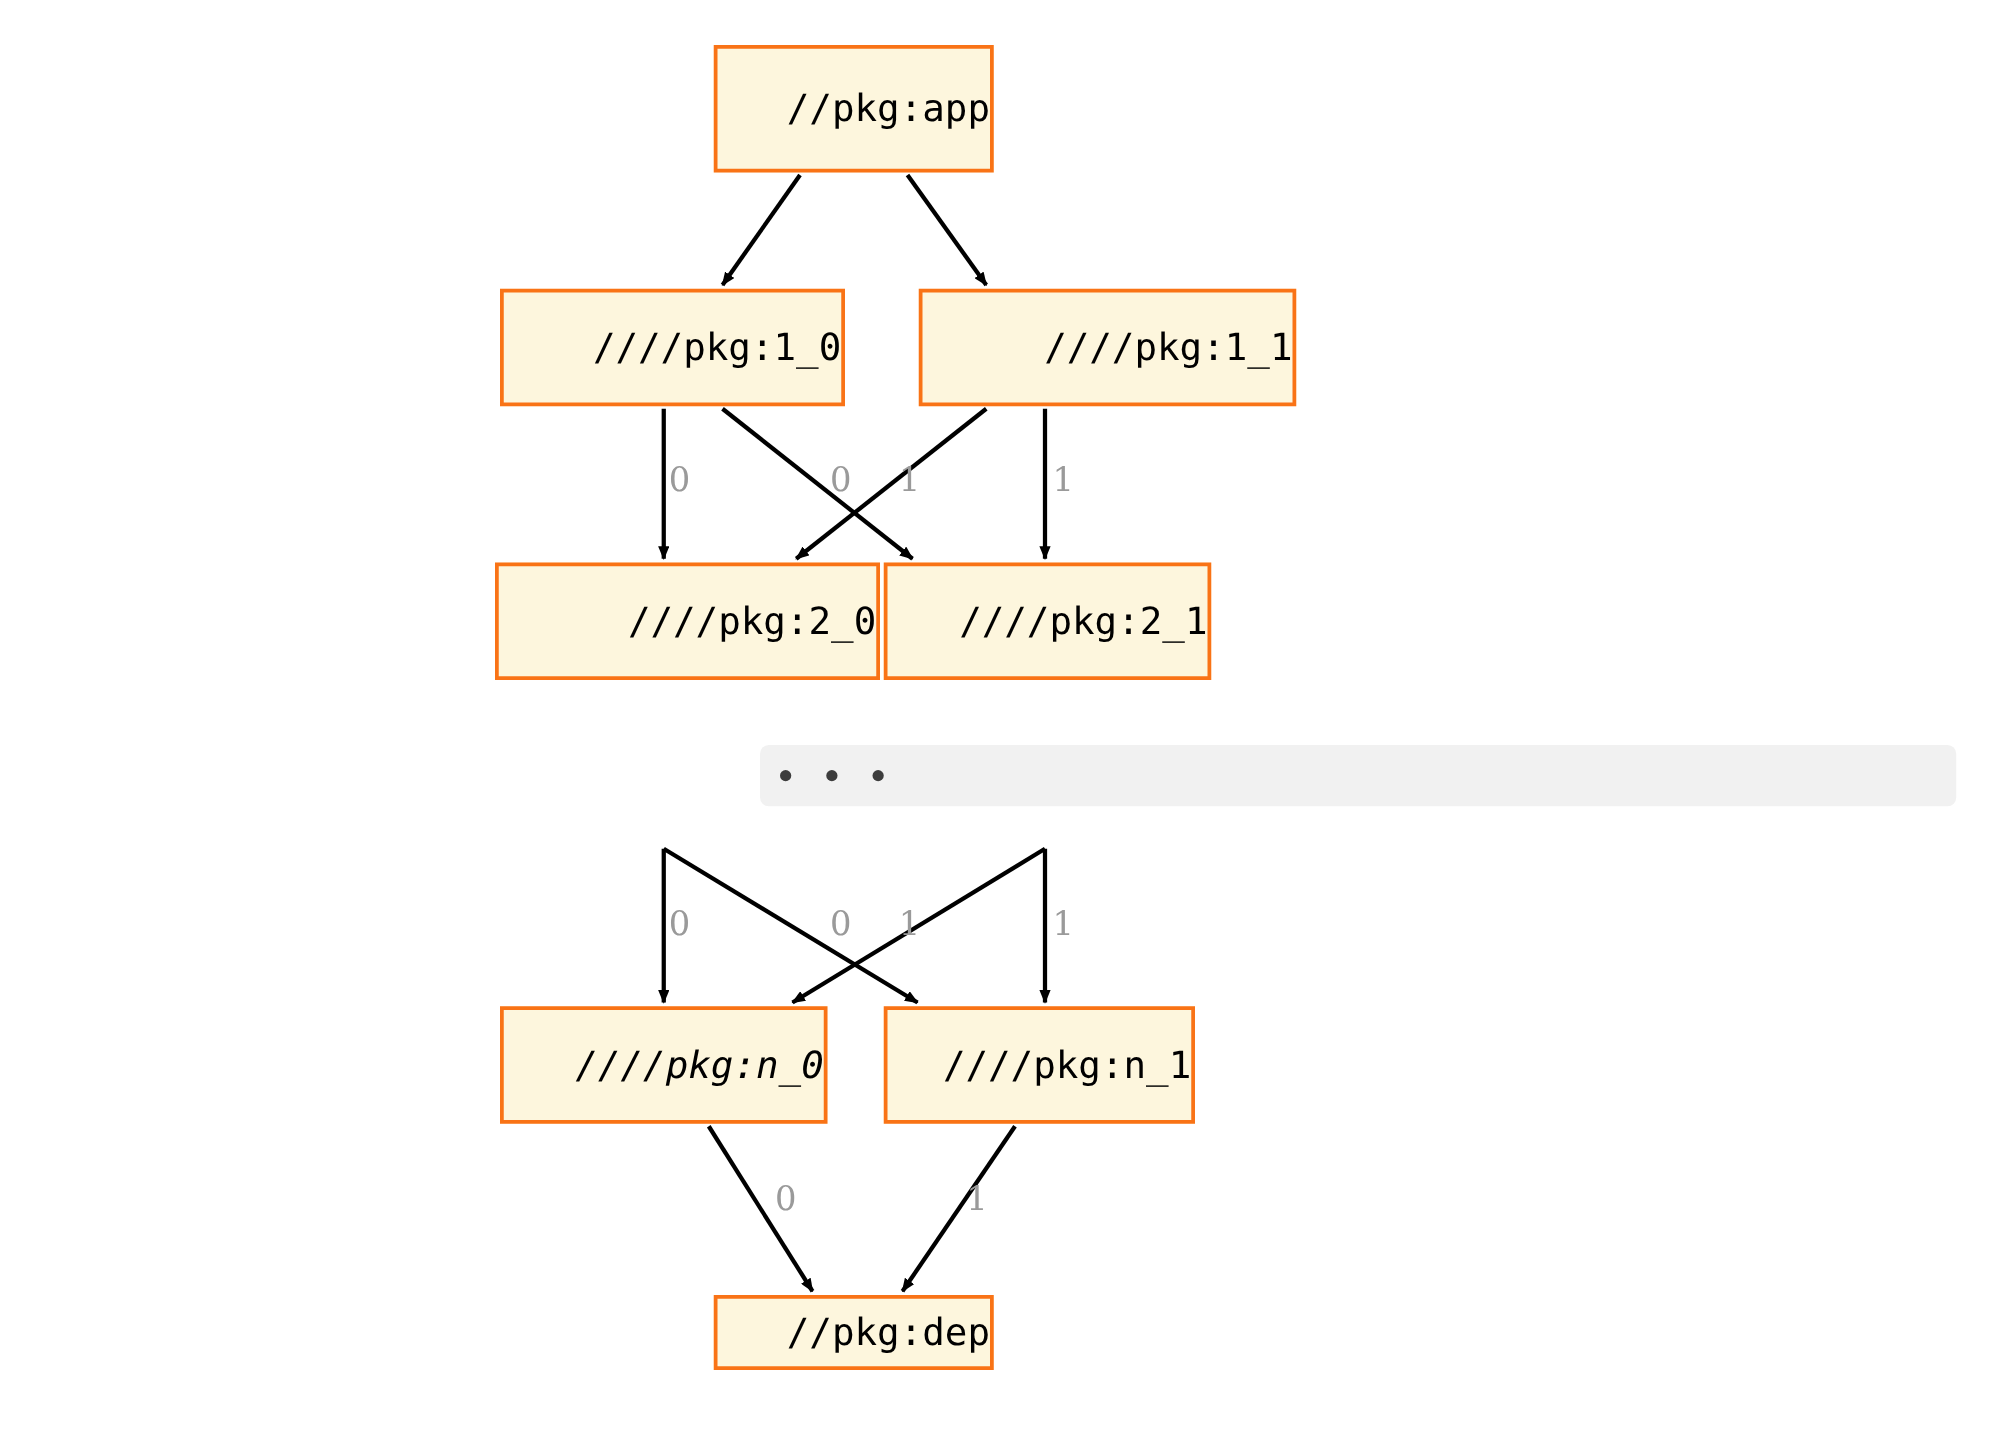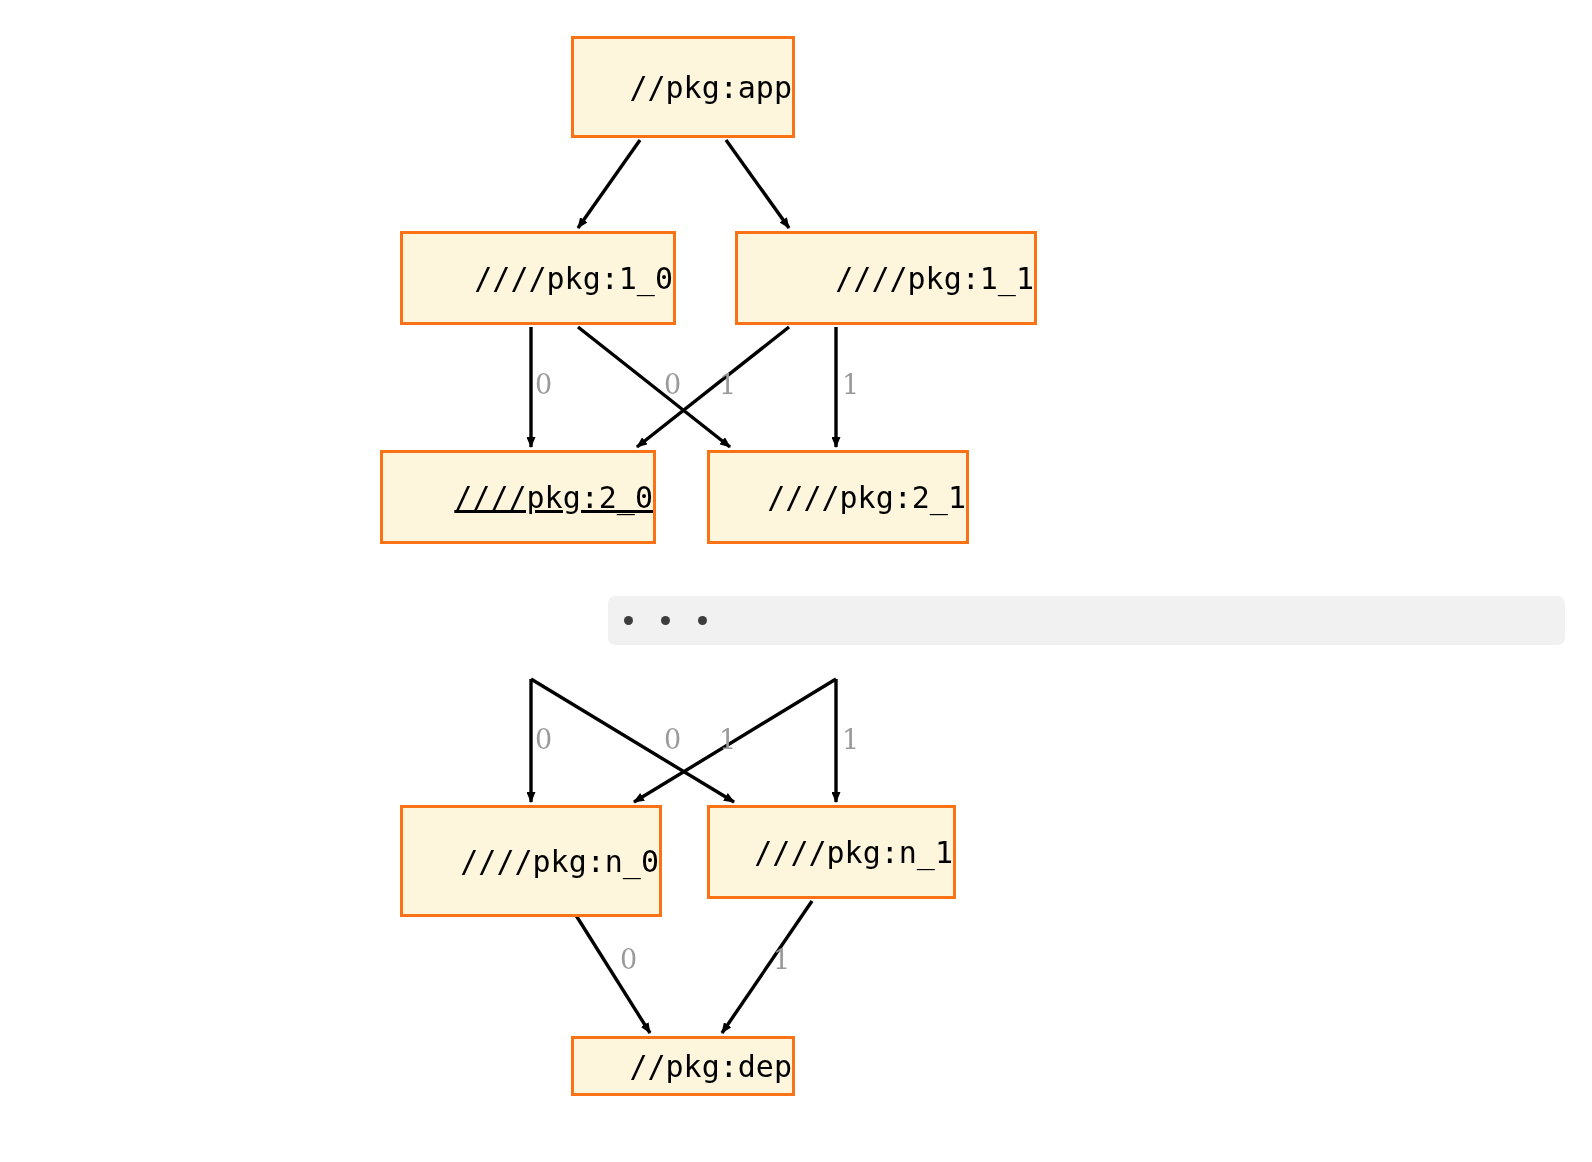--- a/index.html
+++ b/index.html
@@ -92,27 +92,27 @@
   <div id="nodes-layer">
       <div class="node-box" style="left: 571px; top: 36px; width: 224px; height: 102px;">
         <span>//pkg:app</span>
       </div>
       <div class="node-box" style="left: 400px; top: 231px; width: 276px; height: 94px;">
         <span>////pkg:1_0</span>
       </div>
       <div class="node-box" style="left: 707px; top: 231px; width: 302px; height: 94px; margin-left: 28px;">
         <span>////pkg:1_1</span>
       </div>
-      <div class="node-box" style="left: 380px; top: 450px; width: 276px; height: 94px; text-decoration: underline;">
+      <div class="node-box" style="left: 396px; top: 450px; width: 308px; height: 94px;">
         <span>////pkg:2_0</span>
       </div>
       <div class="node-box" style="left: 707px; top: 450px; width: 262px; height: 94px;">
         <span>////pkg:2_1</span>
       </div>
-      <div class="node-box" style="left: 400px; top: 805px; width: 262px; height: 112px;">
+      <div class="node-box" style="left: 400px; top: 805px; width: 262px; height: 94px; font-style: italic;">
         <span>////pkg:n_0</span>
       </div>
       <div class="node-box" style="left: 707px; top: 805px; width: 249px; height: 94px;">
         <span>////pkg:n_1</span>
       </div>
       <div class="node-box" style="left: 571px; top: 1036px; width: 224px; height: 60px;">
         <span>//pkg:dep</span>
       </div>
     </div>
 

